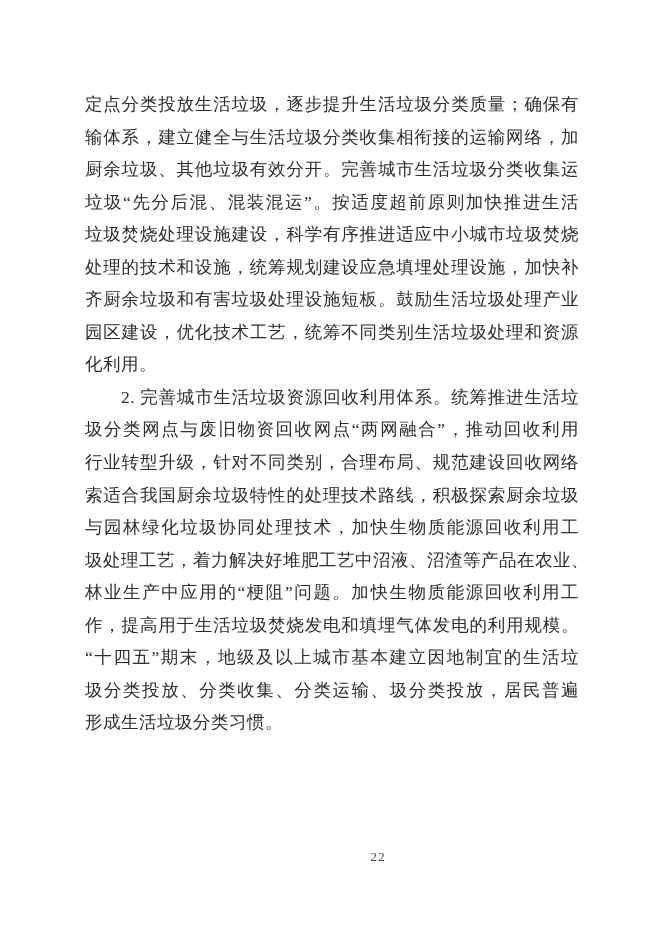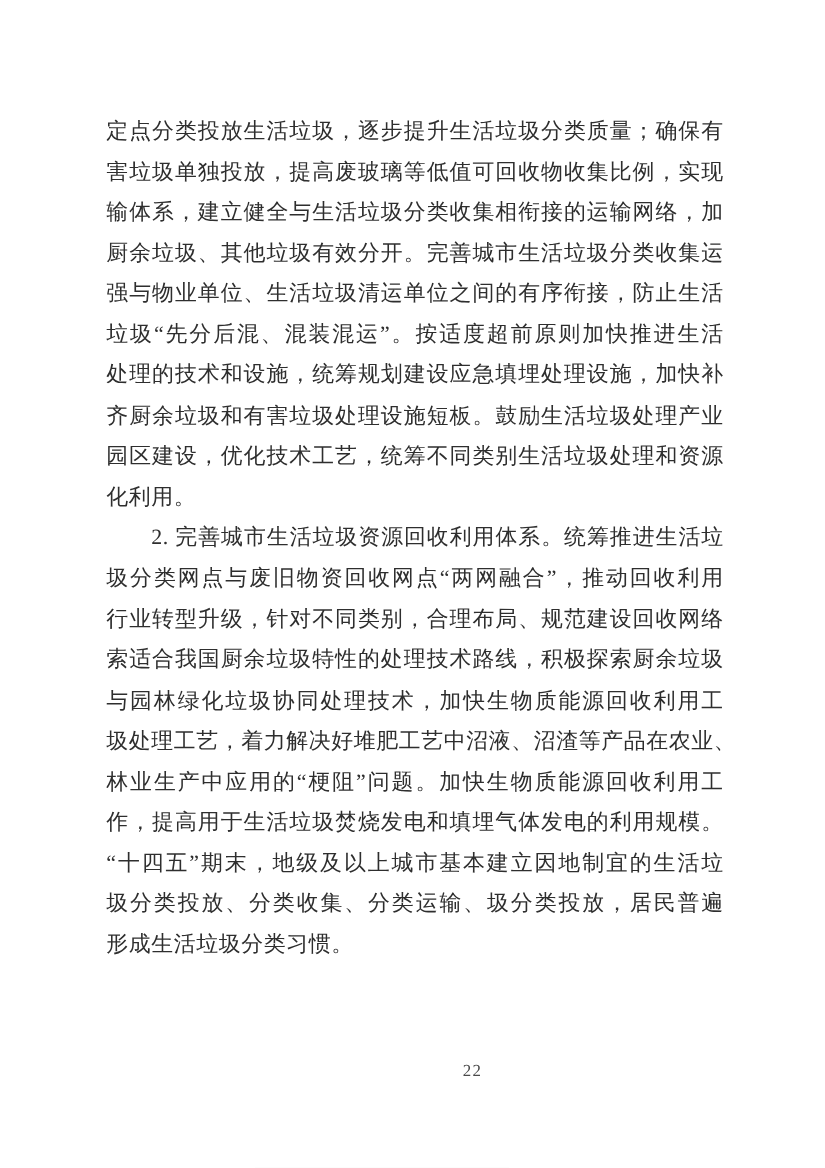--- a/index.html
+++ b/index.html
@@ -64,25 +64,24 @@
     padding-left: 48px;
   }
 </style>
 </head>
 <body>
 
 <div class="page">
   <div class="doc-body">
       <div class="paragraph">
         <div class="line">定点分类投放生活垃圾，逐步提升生活垃圾分类质量；确保有</div>
-        <div class="line">害垃圾单独投放，提高废玻璃等低值可回收物收集比例，实现</div>
         <div class="line">输体系，建立健全与生活垃圾分类收集相衔接的运输网络，加</div>
         <div class="line">厨余垃圾、其他垃圾有效分开。完善城市生活垃圾分类收集运</div>
-        <div class="line">强与物业单位、生活垃圾清运单位之间的有序衔接，防止生活</div>
         <div class="line">垃圾“先分后混、混装混运”。按适度超前原则加快推进生活</div>
+        <div class="line">垃圾焚烧处理设施建设，科学有序推进适应中小城市垃圾焚烧</div>
         <div class="line">处理的技术和设施，统筹规划建设应急填埋处理设施，加快补</div>
         <div class="line">齐厨余垃圾和有害垃圾处理设施短板。鼓励生活垃圾处理产业</div>
         <div class="line">园区建设，优化技术工艺，统筹不同类别生活垃圾处理和资源</div>
         <div class="line para-end">化利用。</div>
       </div>
       <div class="paragraph">
         <div class="line first-indent">2. 完善城市生活垃圾资源回收利用体系。统筹推进生活垃</div>
         <div class="line">圾分类网点与废旧物资回收网点“两网融合”，推动回收利用</div>
         <div class="line">行业转型升级，针对不同类别，合理布局、规范建设回收网络</div>
         <div class="line">索适合我国厨余垃圾特性的处理技术路线，积极探索厨余垃圾</div>

